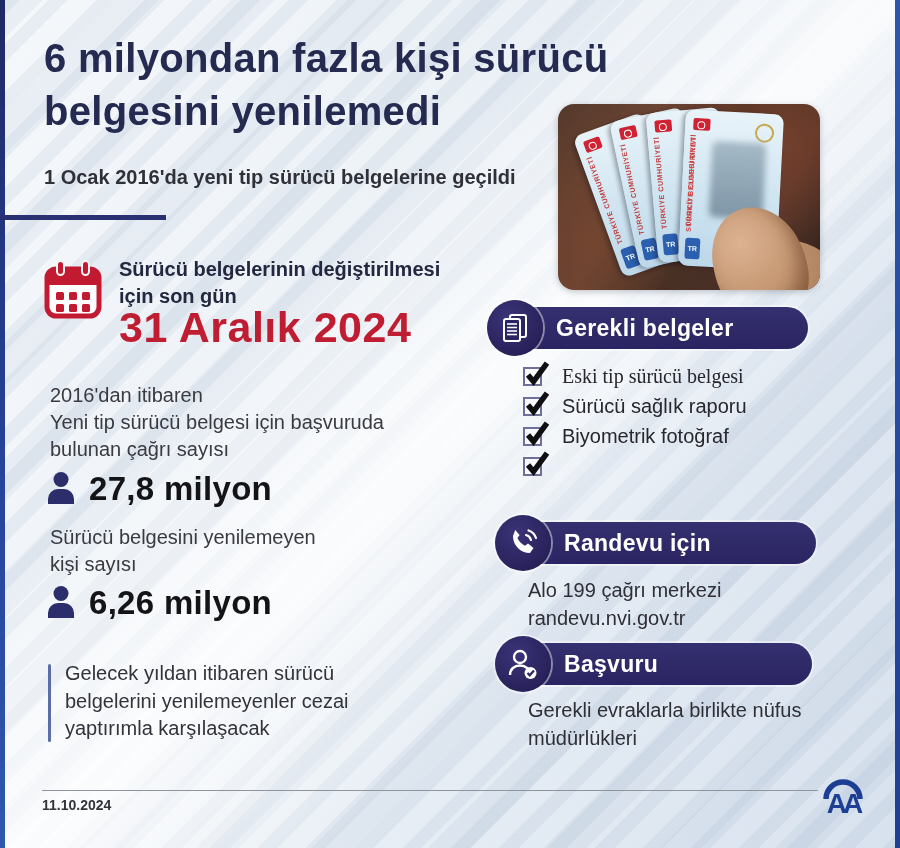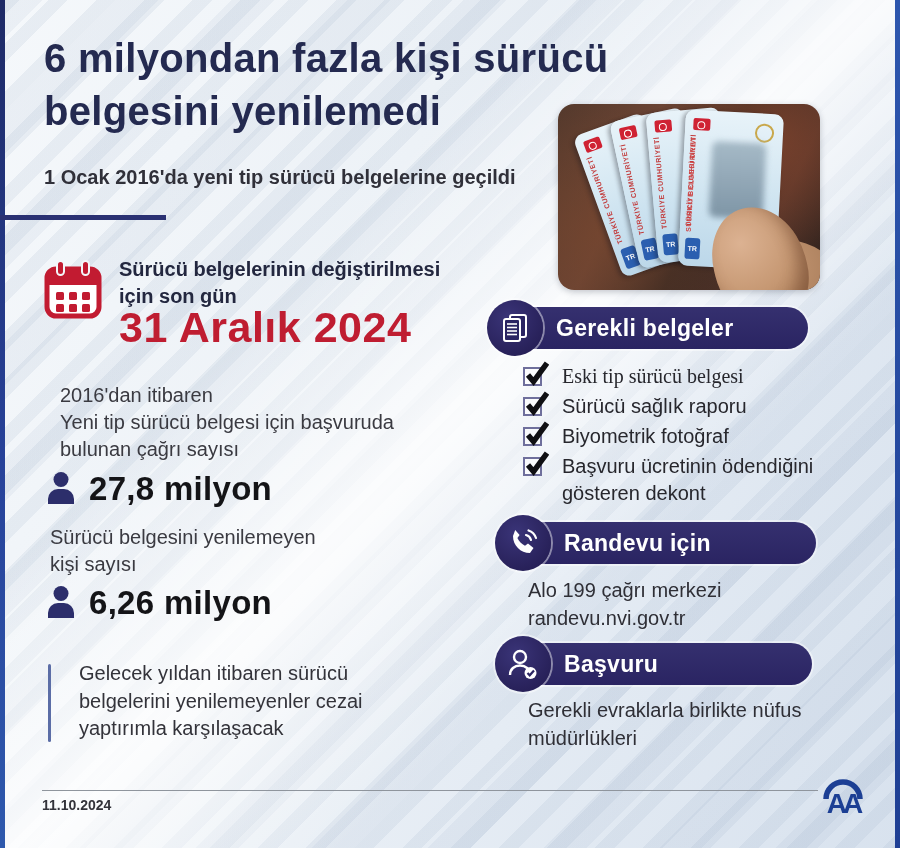--- a/index.html
+++ b/index.html
@@ -54,27 +54,27 @@
   
   .calendar{position:absolute;left:44px;top:260px;}
   .deadline-label{position:absolute;left:119px;top:256px;font-size:20px;line-height:27px;font-weight:700;color:#23273f;}
   .deadline-date{position:absolute;left:119px;top:303px;font-size:43px;font-weight:700;color:#bf1d31;letter-spacing:.5px;}
 
   
   .stat-desc{position:absolute;font-size:20px;line-height:27px;color:#3a3a41;}
   .stat-desc span{display:block;}
   .stat-line{position:absolute;display:flex;align-items:center;gap:13px;}
   .stat-value{font-size:33px;font-weight:800;color:#141417;letter-spacing:.3px;}
-  .d1{left:50px;top:382px;margin-left:10px;}
+  .d1{left:50px;top:382px;}
   .v1{left:46px;top:470px;}
   .d2{left:50px;top:524px;}
   .v2{left:46px;top:584px;}
 
   
-  .note{position:absolute;left:48px;top:660px;display:flex;gap:28px;align-items:center;}
+  .note{position:absolute;left:48px;top:660px;display:flex;gap:14px;align-items:center;}
   .note-bar{width:3px;height:78px;background:#5b6da6;border-radius:2px;margin-top:4px;}
   .note-text{font-size:20px;line-height:27.5px;color:#33333a;}
   .note-text span{display:block;}
 
   
   .pill{position:absolute;height:42px;border-radius:24px;background:linear-gradient(180deg,#35306f,#2a2462);
     display:flex;align-items:center;padding-left:64px;box-shadow:0 0 0 2px rgba(255,255,255,.45);}
   .pill-label{color:#fff;font-size:23px;font-weight:700;letter-spacing:.3px;}
   .pill-circle{position:absolute;left:-5px;top:-7px;width:56px;height:56px;border-radius:50%;
     background:radial-gradient(circle at 38% 32%, #3a3478, #272058 75%);display:flex;align-items:center;justify-content:center;
@@ -239,21 +239,20 @@
     </span>
     <span class="check-label">Biyometrik fotoğraf</span>
   </div>
   <div class="check-row r4">
     <span>
       <svg width="27" height="27" viewBox="0 0 27 27">
         <rect x="2" y="8" width="17" height="17" fill="rgba(255,255,255,0.55)" stroke="#6f6f9c" stroke-width="2"></rect>
         <path d="M6 15 l5.5 6.5 L25 3" stroke="#101013" stroke-width="5.5" fill="none"></path>
       </svg>
     </span>
-    <span class="check-label">Başvuru ücretinin ödendiğini gösteren dekont</span>
   </div>
 
   <div class="pill pill2">
     <div class="pill-circle">
       <svg width="32" height="32" viewBox="0 0 32 32">
         <path d="M6 9c0 9.5 7.5 17 17 17l3.5-5-5.5-4.5-3 2.2c-3.2-1.3-6.3-4.4-7.6-7.6l2.2-3L8.2 3 Z" fill="#ffffff"></path>
         <path d="M19 8 a7 7 0 0 1 5 5" stroke="#ffffff" stroke-width="2.2" fill="none" stroke-linecap="round"></path>
         <path d="M21.5 3.5 a12 12 0 0 1 7.5 7.5" stroke="#ffffff" stroke-width="2.2" fill="none" stroke-linecap="round"></path>
       </svg>
     </div>

